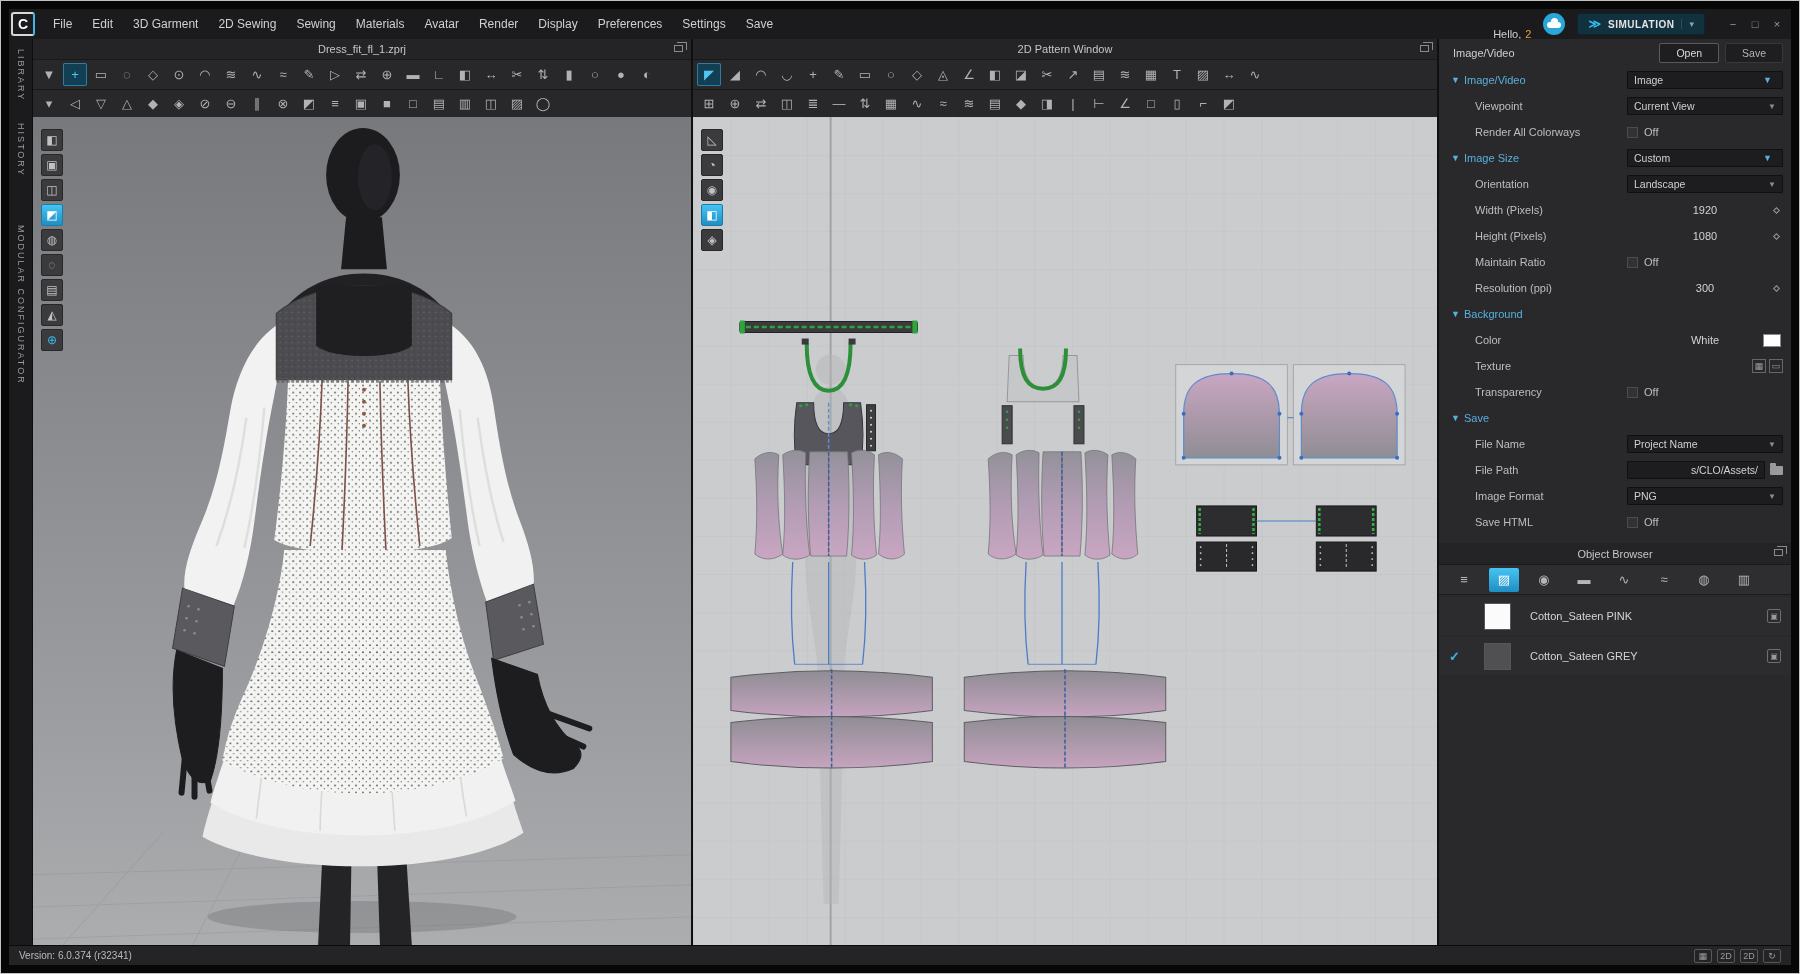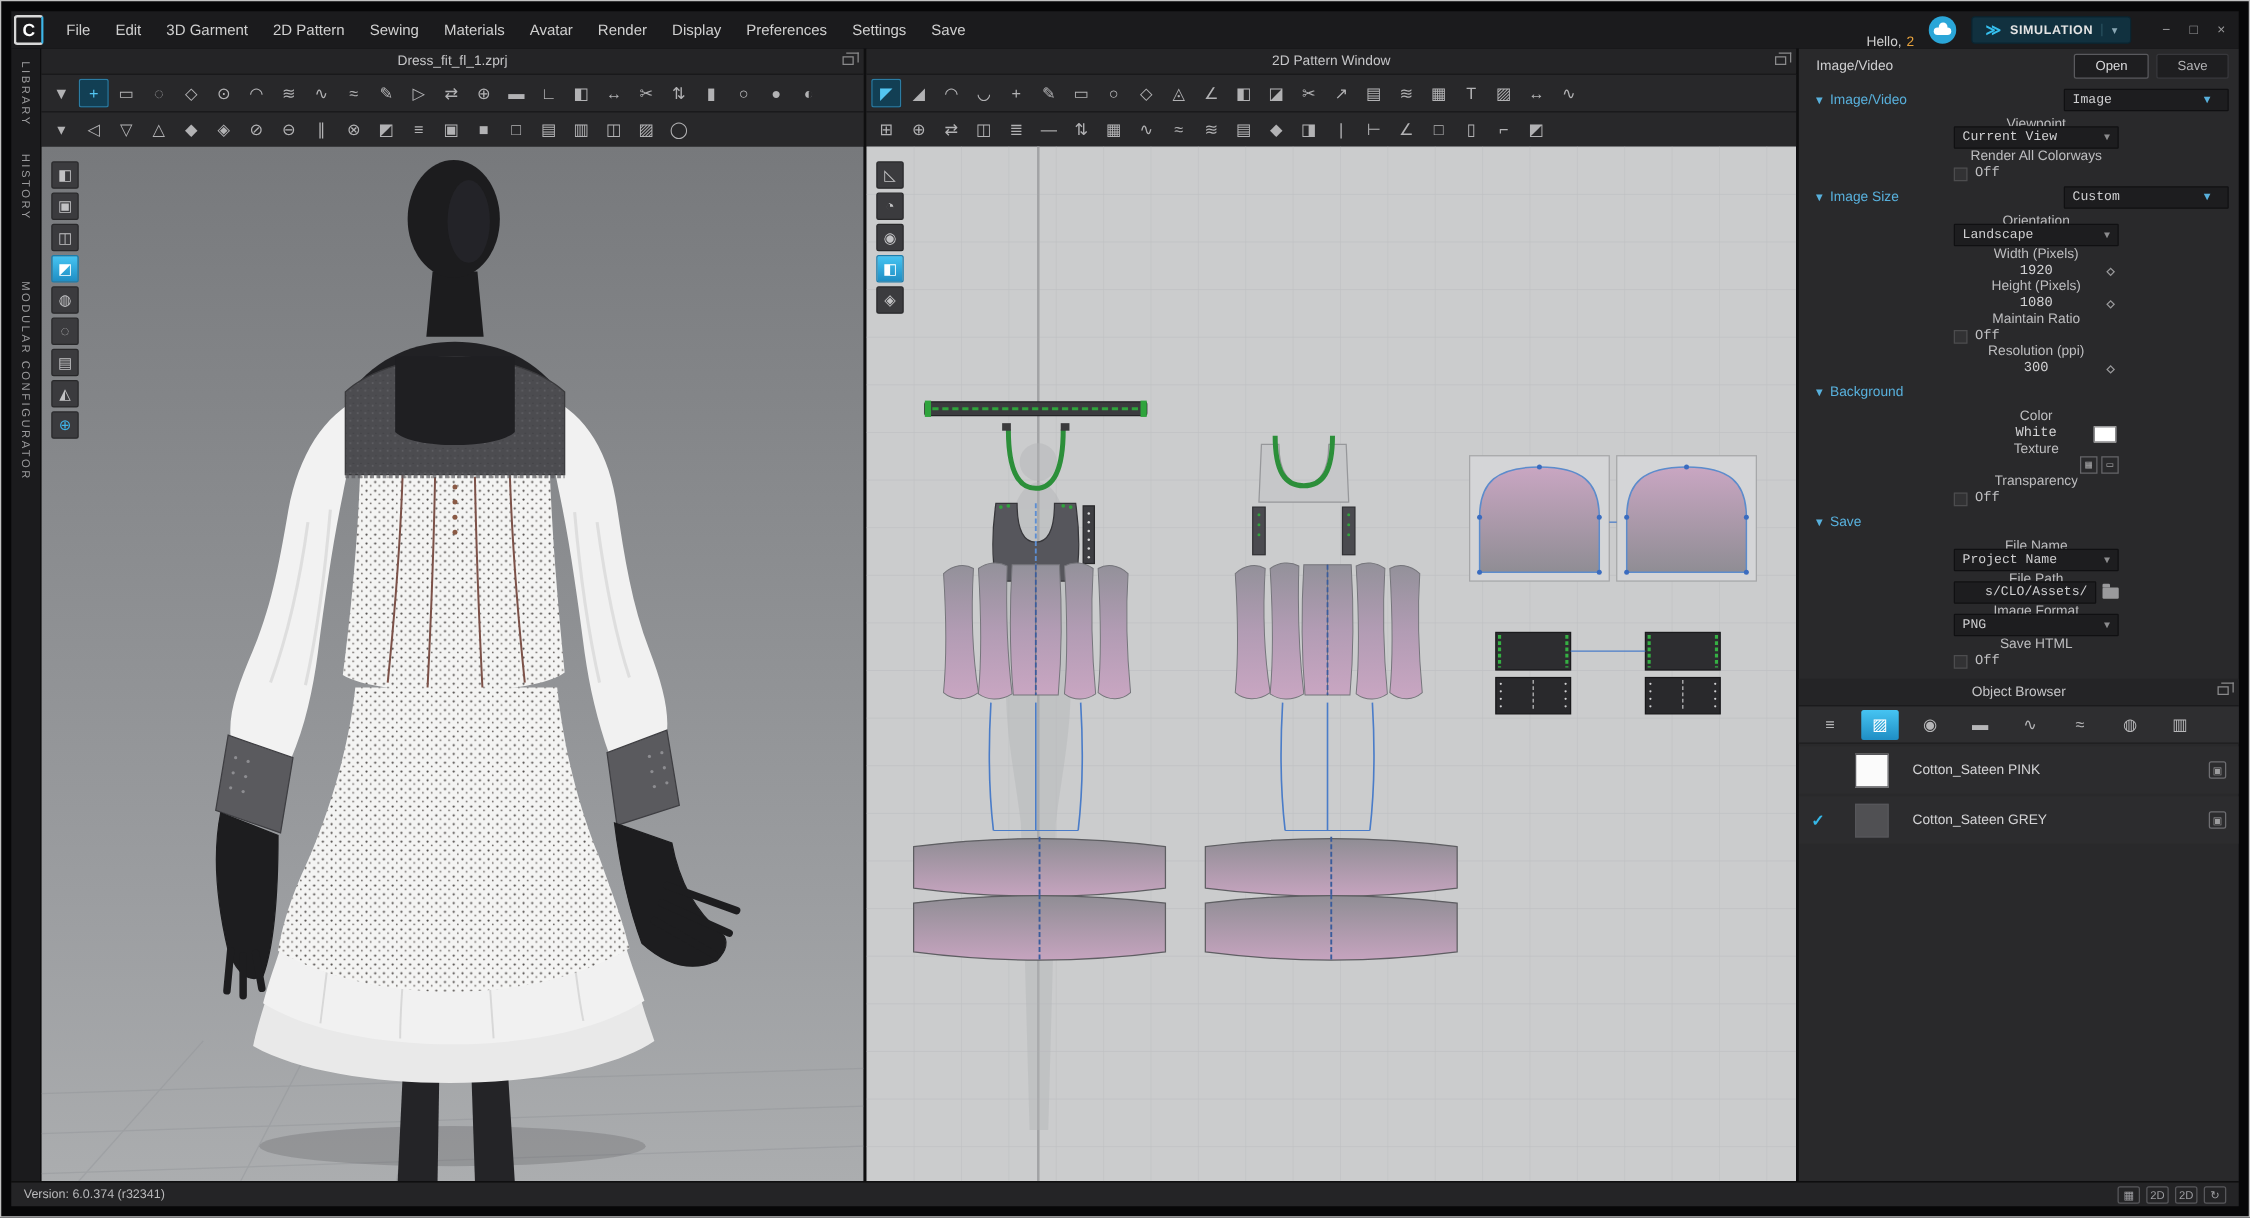--- a/index.html
+++ b/index.html
@@ -69,25 +69,25 @@
   .panel-header { height:22px; background:#242426; color:#c6c6c8; font-size:11px; display:flex;
                   align-items:center; justify-content:center; position:relative; flex:0 0 auto;
                   border-bottom:1px solid #1a1a1c; }
   .pe-toprow { height:28px; display:flex; align-items:center; padding:0 8px 0 14px; gap:6px; flex:0 0 auto; }
   .pe-toprow .lbl { flex:1; font-size:11px; color:#cfcfd1; }
   .pe-btn { background:#1e1e20; border:1px solid #5a5a5e; color:#dcdcde; font-size:10.5px;
             padding:3px 16px; border-radius:2px; }
   .pe-btn.dim { border-color:#38383c; color:#b4b4b6; }
   .pe-row { display:flex; align-items:center; height:26px; padding:0 8px 0 12px; font-size:11px;
             color:#bebec0; flex:0 0 auto; }
-  .pe-row.child { padding-left:36px;flex-direction:column; }
+  .pe-row.child { padding-left:36px; }
   .pe-row .lbl { flex:1; white-space:nowrap; overflow:hidden; }
   .pe-row.section { color:#58b0dc; }
   .pe-row.section .caret { width:13px; font-size:9px; color:#58b0dc; }
-  .pe-ctrl { width:132px; display:flex; align-items:center; position:relative; flex:0 0 auto;font-family:Liberation Mono, monospace; }
+  .pe-ctrl { width:156px; display:flex; align-items:center; position:relative; flex:0 0 auto; }
   .dd { flex:1; height:18px; background:#1d1d1f; border:1px solid #101012; display:flex;
         align-items:center; padding:0 6px; font-size:10.5px; color:#d0d0d2; border-radius:1px; }
   .dd .caret { margin-left:auto; color:#8c8c8e; font-size:8px; }
   .dd.rt { justify-content:flex-end; }
   .pe-ctrl .value { flex:1; text-align:center; color:#d2d2d4; }
   .key-icon { width:5px; height:5px; border:1px solid #98989a; transform:rotate(45deg);
               position:absolute; right:4px; }
   .checkbox { width:11px; height:11px; background:#323234; border:1px solid #4c4c4e; margin-right:6px; }
   .swatch { width:18px; height:13px; border:1px solid #8a8a8c; position:absolute; right:2px; }
   .mini-icons { margin-left:auto; display:flex; gap:3px; }
@@ -129,21 +129,21 @@
 
 <div class="frame">
 
   <div class="menubar">
     <div class="logo">C</div>
     <nav class="menu">
 
     <span class="menu-item">File</span>
         <span class="menu-item">Edit</span>
         <span class="menu-item">3D Garment</span>
-        <span class="menu-item">2D Pattern</span>
+        <span class="menu-item">2D Sewing</span>
         <span class="menu-item">Sewing</span>
         <span class="menu-item">Materials</span>
         <span class="menu-item">Avatar</span>
         <span class="menu-item">Render</span>
         <span class="menu-item">Display</span>
         <span class="menu-item">Preferences</span>
         <span class="menu-item">Settings</span>
         <span class="menu-item">Save</span>
       </nav>
     <div class="menu-right">

